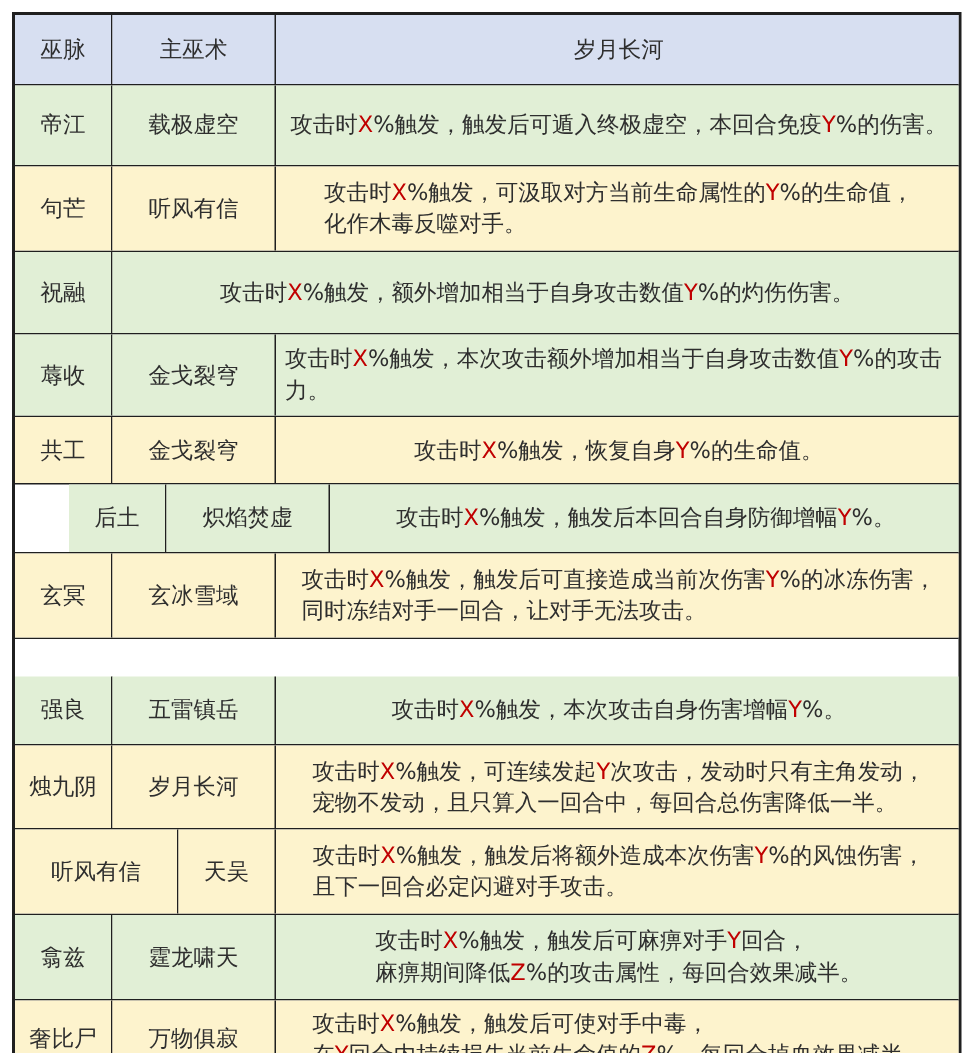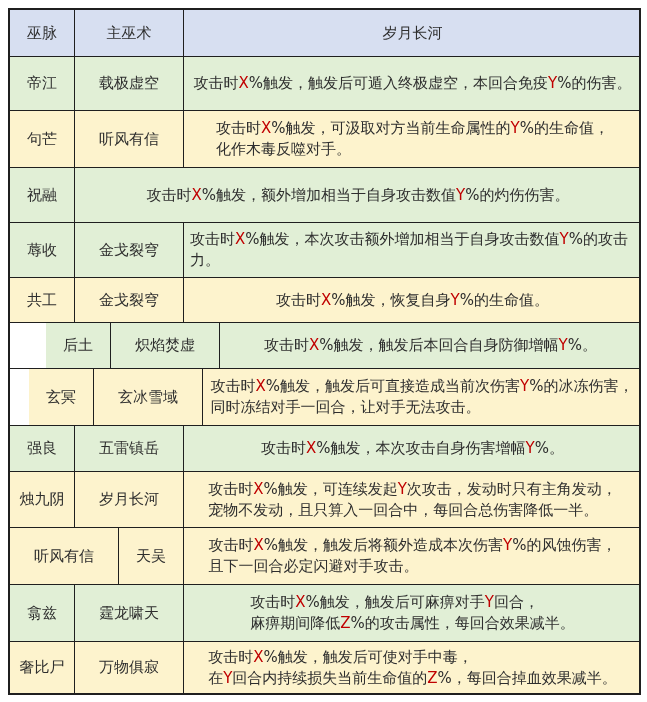--- a/index.html
+++ b/index.html
@@ -111,28 +111,28 @@
           <span>攻击时<span class="var">X</span>%触发，恢复自身<span class="var">Y</span>%的生命值。</span>
         </div>
       </div>
       <div class="row tone-green" style="height: 45px; padding-left: 36px;">
         <div class="cell lineage">后土</div>
         <div class="cell skill">炽焰焚虚</div>
         <div class="cell effect">
           <span>攻击时<span class="var">X</span>%触发，触发后本回合自身防御增幅<span class="var">Y</span>%。</span>
         </div>
       </div>
-      <div class="row tone-yellow" style="height: 56px; padding-left: 19px;">
+      <div class="row tone-yellow" style="height: 56px;">
         <div class="cell lineage">玄冥</div>
         <div class="cell skill">玄冰雪域</div>
         <div class="cell effect">
           <span>攻击时<span class="var">X</span>%触发，触发后可直接造成当前次伤害<span class="var">Y</span>%的冰冻伤害，<br>同时冻结对手一回合，让对手无法攻击。</span>
         </div>
       </div>
-      <div class="row tone-green" style="height: 45px;">
+      <div class="row tone-green" style="height: 45px; margin-top: 25px;">
         <div class="cell lineage">强良</div>
         <div class="cell skill">五雷镇岳</div>
         <div class="cell effect">
           <span>攻击时<span class="var">X</span>%触发，本次攻击自身伤害增幅<span class="var">Y</span>%。</span>
         </div>
       </div>
       <div class="row tone-yellow" style="height: 55px;">
         <div class="cell lineage">烛九阴</div>
         <div class="cell skill">岁月长河</div>
         <div class="cell effect">

